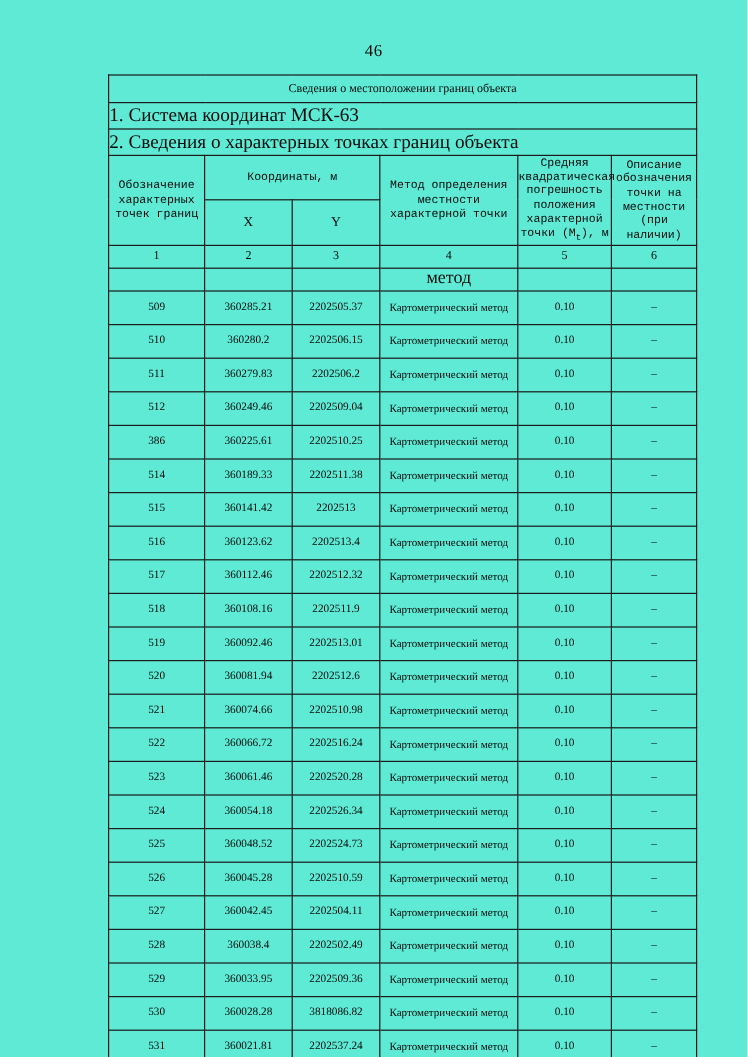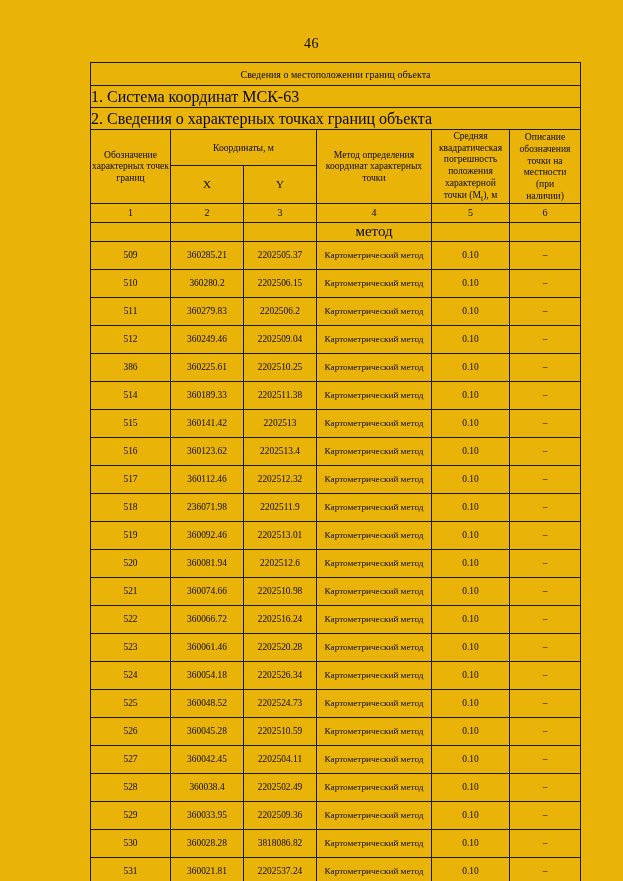--- a/index.html
+++ b/index.html
@@ -11,21 +11,21 @@
     width: 623px;
     height: 881px;
     position: relative;
     font-family: "Liberation Serif", "DejaVu Serif", serif;
     color: #0a0a0a;
     overflow: hidden;
   }
   .page {
     position: absolute;
     inset: 0;
-    background: #eab308;
+    background: #5eead4;
   }
   
   .page-number {
     position: absolute;
     top: 36px;
     left: 0;
     width: 623px;
     text-align: center;
     font-size: 14px;
     letter-spacing: 0.5px;
@@ -56,20 +56,21 @@
     height: 21px;
     text-align: left;
     font-size: 16px;
     padding: 2px 6px;
   }
   .hdr {
     text-align: center;
     font-size: 9.6px;
     line-height: 1.22;
     padding: 3px 2px;
+    font-family: Liberation Mono, monospace;
   }
   .hdr-xy {
     text-align: center;
     font-size: 11px;
     padding: 2px;
   }
   .numrow td {
     height: 15px;
     text-align: center;
     font-size: 10px;
@@ -121,21 +122,21 @@
       <tr>
         <td class="section-cell" colspan="6">1. Система координат МСК-63</td>
       </tr>
       <tr>
         <td class="section-cell" colspan="6">2. Сведения о характерных точках границ объекта</td>
       </tr>
 
       <tr>
         <td class="hdr" rowspan="2">Обозначение характерных точек границ</td>
         <td class="hdr" colspan="2">Координаты, м</td>
-        <td class="hdr" rowspan="2">Метод определения координат характерных точки</td>
+        <td class="hdr" rowspan="2">Метод определения местности характерной точки</td>
         <td class="hdr" rowspan="2">
           <span>Средняя</span><br>
           <span>квадратическая</span><br>
           <span>погрешность</span><br>
           <span>положения</span><br>
           <span>характерной</span><br>
           <span>точки (M</span><span class="sub">t</span><span>), м</span>
         </td>
         <td class="hdr" rowspan="2">
           <span>Описание</span><br>
@@ -236,21 +237,21 @@
         <tr class="datarow">
           <td>517</td>
           <td>360112.46</td>
           <td>2202512.32</td>
           <td class="method">Картометрический метод</td>
           <td>0.10</td>
           <td class="dash">–</td>
         </tr>
         <tr class="datarow">
           <td>518</td>
-          <td>236071.98</td>
+          <td>360108.16</td>
           <td>2202511.9</td>
           <td class="method">Картометрический метод</td>
           <td>0.10</td>
           <td class="dash">–</td>
         </tr>
         <tr class="datarow">
           <td>519</td>
           <td>360092.46</td>
           <td>2202513.01</td>
           <td class="method">Картометрический метод</td>

